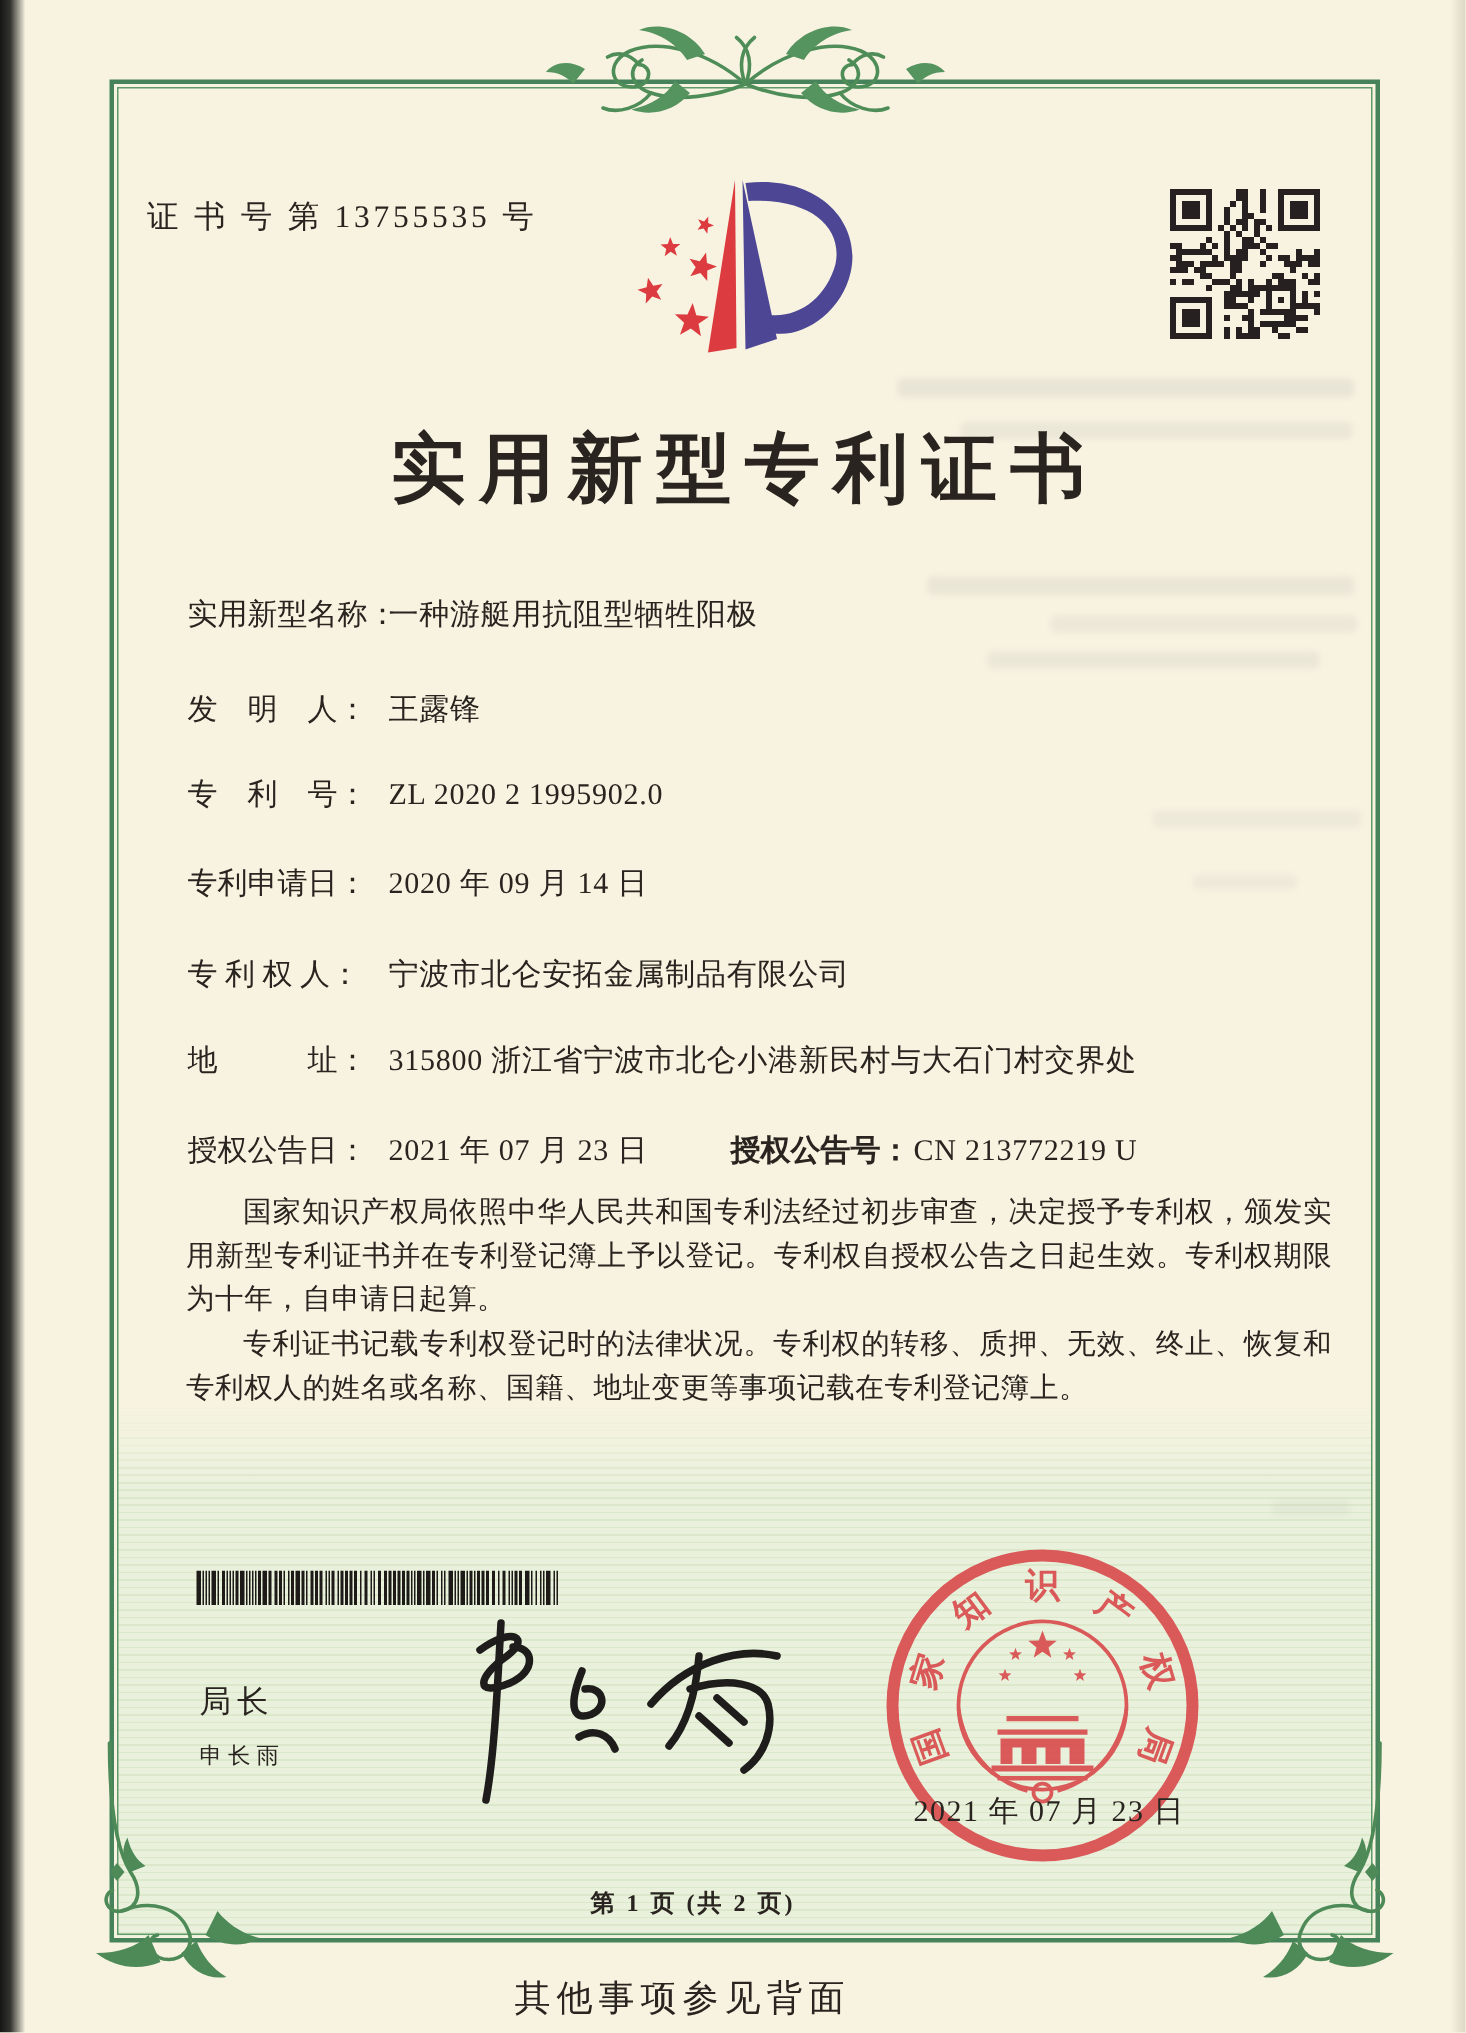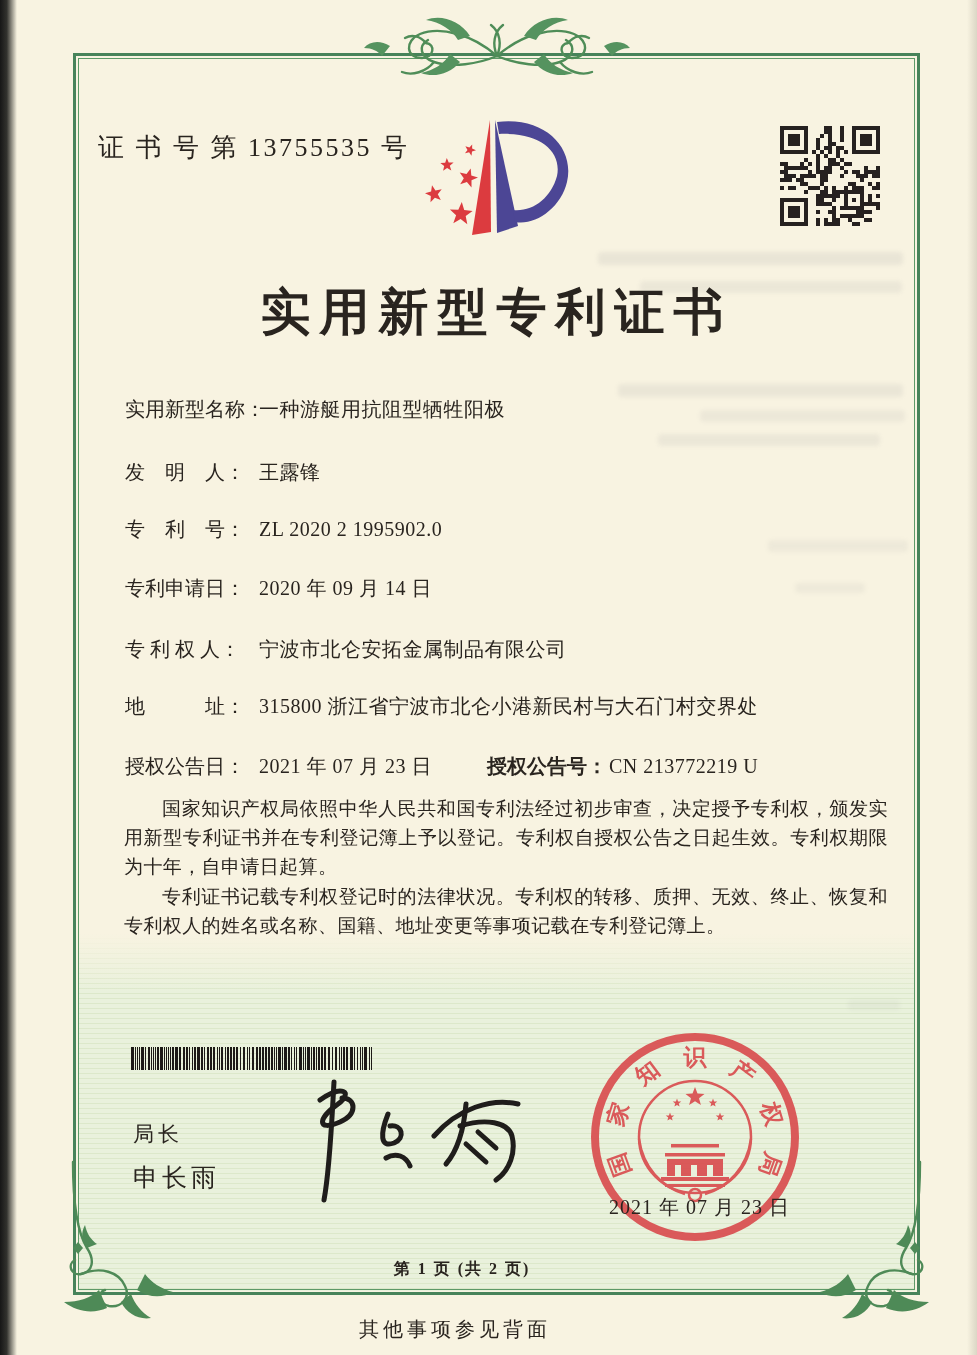--- a/index.html
+++ b/index.html
@@ -18,43 +18,43 @@
   .panel{left:79px;top:928px;width:836px;height:363px;z-index:1;
     background:repeating-linear-gradient(180deg,#dce8ca 0px,#dce8ca 1px,#e9f1dc 1px,#e9f1dc 5px);}
   .panel-fade{left:79px;top:928px;width:836px;height:64px;z-index:1;
     background:linear-gradient(180deg,#f8f3e1 8%,rgba(248,243,225,0) 100%);}
   
   .frame{left:73px;top:53px;width:847px;height:1242px;border:3px solid #47835a;
     box-sizing:border-box;z-index:2;}
   .frame-inner{position:absolute;inset:2px;border:1px solid #5d9a68;}
   .ornaments{left:0;top:0;width:977px;height:1355px;z-index:2;pointer-events:none;}
   
-  .cert-no{left:98px;top:130px;font-size:26px;letter-spacing:2.5px;z-index:3;}
+  .cert-no{left:98px;top:130px;font-size:21px;letter-spacing:2.5px;z-index:3;}
   .title{left:492px;top:279px;transform:translateX(-50%);white-space:nowrap;
     font-size:50px;font-weight:bold;letter-spacing:9px;padding-left:9px;z-index:3;}
   .row{left:125px;width:792px;font-size:20px;white-space:nowrap;z-index:3;}
   .row .lbl{display:inline-block;width:134px;}
   .row .val{letter-spacing:.5px;}
   .grant2{position:absolute;left:362px;top:0;}
   .grant2 .lbl2{margin-right:2px;font-weight:bold;}
   .paras{left:124px;top:794px;width:764px;z-index:3;}
   .paras p{margin:0;font-size:19px;line-height:29.2px;text-indent:2em;
     text-align:justify;letter-spacing:.4px;}
   .logo-svg{left:415px;top:100px;z-index:3;}
   .qr{left:780px;top:126px;width:100px;height:100px;z-index:3;}
   .barcode{left:130px;top:1047px;z-index:4;}
   .signer-title{left:133px;top:1120px;font-size:21px;letter-spacing:4px;z-index:4;text-align:right;}
-  .signer-name{left:133px;top:1161px;font-size:25px;letter-spacing:4px;z-index:4;}
+  .signer-name{left:133px;top:1161px;font-size:15px;letter-spacing:4px;z-index:4;}
   .signature{left:268px;top:1072px;z-index:5;}
   .seal{left:585px;top:1027px;z-index:4;opacity:.9;}
   .seal-date{left:609px;top:1194px;font-size:20px;letter-spacing:1px;z-index:6;}
   .page-info{left:462px;top:1259px;transform:translateX(-50%);white-space:nowrap;
     font-size:16px;letter-spacing:2px;z-index:3;font-weight:bold;}
   .back-note{left:455px;top:1316px;transform:translateX(-50%);white-space:nowrap;
-    font-size:20px;letter-spacing:4px;font-weight:500;z-index:3;}
+    font-size:24px;letter-spacing:4px;font-weight:500;z-index:3;}
   .bleed{z-index:2;pointer-events:none;}
   .bleed div{position:absolute;background:#8c8c90;border-radius:4px;filter:blur(2px);}
 </style>
 </head>
 <body>
 
 <div class="abs edge-left"></div>
 <div class="abs edge-right"></div>
 
 <div class="abs panel"></div>

